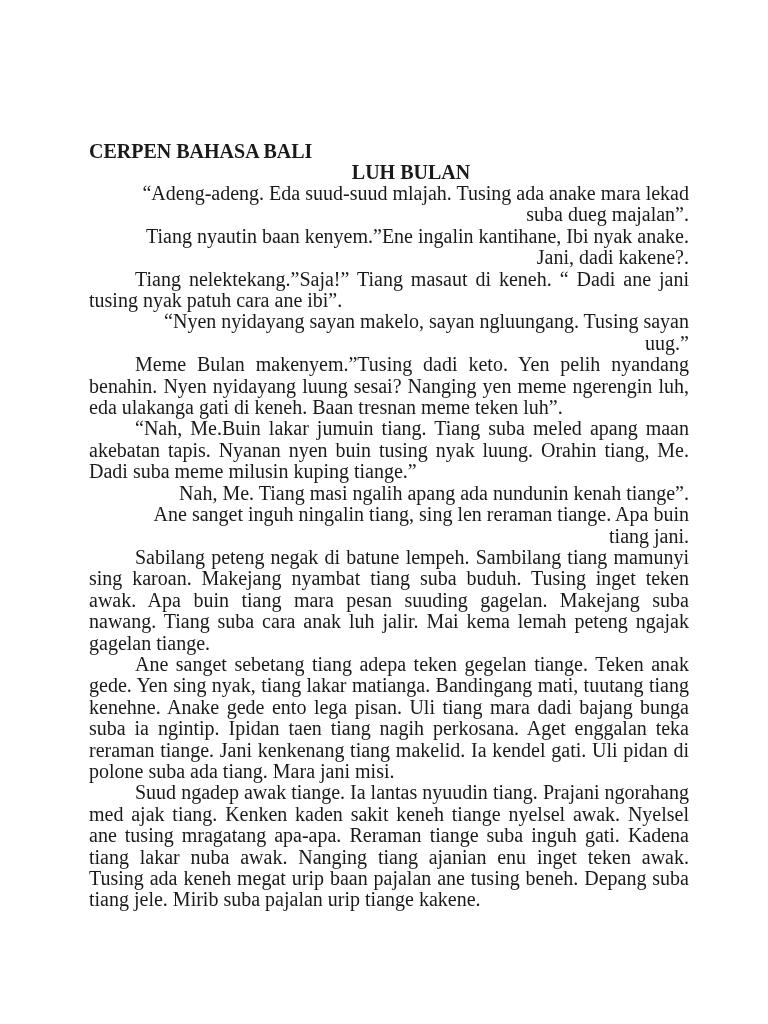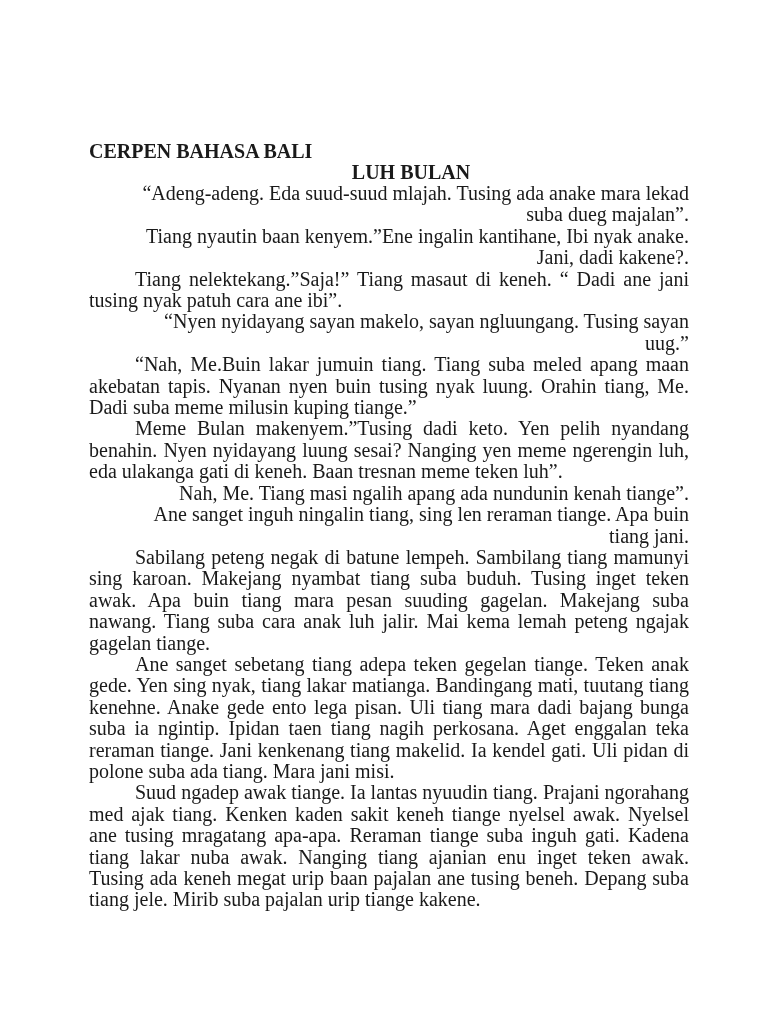--- a/index.html
+++ b/index.html
@@ -19,20 +19,20 @@
 </head>
 <body>
 
 <div class="page">
   <div class="heading">CERPEN BAHASA BALI</div>
   <div class="title">LUH BULAN</div>
   <p class="noj">“Adeng-adeng. Eda suud-suud mlajah. Tusing ada anake mara lekad suba dueg majalan”.</p>
   <p class="noj small-indent">Tiang nyautin baan kenyem.”Ene ingalin kantihane, Ibi nyak anake. Jani, dadi kakene?.</p>
   <p>Tiang nelektekang.”Saja!” Tiang masaut di keneh. “ Dadi ane jani tusing nyak patuh cara ane ibi”.</p>
   <p class="noj">“Nyen nyidayang sayan makelo, sayan ngluungang. Tusing sayan uug.”</p>
+  <p>Meme Bulan makenyem.”Tusing dadi keto. Yen pelih nyandang benahin. Nyen nyidayang luung sesai? Nanging yen meme ngerengin luh, eda ulakanga gati di keneh. Baan tresnan meme teken luh”.</p>
   <p>“Nah, Me.Buin lakar jumuin tiang. Tiang suba meled apang maan akebatan tapis. Nyanan nyen buin tusing nyak luung. Orahin tiang, Me. Dadi suba meme milusin kuping tiange.”</p>
-  <p>Meme Bulan makenyem.”Tusing dadi keto. Yen pelih nyandang benahin. Nyen nyidayang luung sesai? Nanging yen meme ngerengin luh, eda ulakanga gati di keneh. Baan tresnan meme teken luh”.</p>
   <p class="noj">Nah, Me. Tiang masi ngalih apang ada nundunin kenah tiange”.</p>
   <p class="noj">Ane sanget inguh ningalin tiang, sing len reraman tiange. Apa buin tiang jani.</p>
   <p>Sabilang peteng negak di batune lempeh. Sambilang tiang mamunyi sing karoan. Makejang nyambat tiang suba buduh. Tusing inget teken awak. Apa buin tiang mara pesan suuding gagelan. Makejang suba nawang. Tiang suba cara anak luh jalir. Mai kema lemah peteng ngajak gagelan tiange.</p>
   <p>Ane sanget sebetang tiang adepa teken gegelan tiange. Teken anak gede. Yen sing nyak, tiang lakar matianga. Bandingang mati, tuutang tiang kenehne. Anake gede ento lega pisan. Uli tiang mara dadi bajang bunga suba ia ngintip. Ipidan taen tiang nagih perkosana. Aget enggalan teka reraman tiange. Jani kenkenang tiang makelid. Ia kendel gati. Uli pidan di polone suba ada tiang. Mara jani misi.</p>
   <p>Suud ngadep awak tiange. Ia lantas nyuudin tiang. Prajani ngorahang med ajak tiang. Kenken kaden sakit keneh tiange nyelsel awak. Nyelsel ane tusing mragatang apa-apa. Reraman tiange suba inguh gati. Kadena tiang lakar nuba awak. Nanging tiang ajanian enu inget teken awak. Tusing ada keneh megat urip baan pajalan ane tusing beneh. Depang suba tiang jele. Mirib suba pajalan urip tiange kakene.</p>
 </div>
 
 </body></html>

